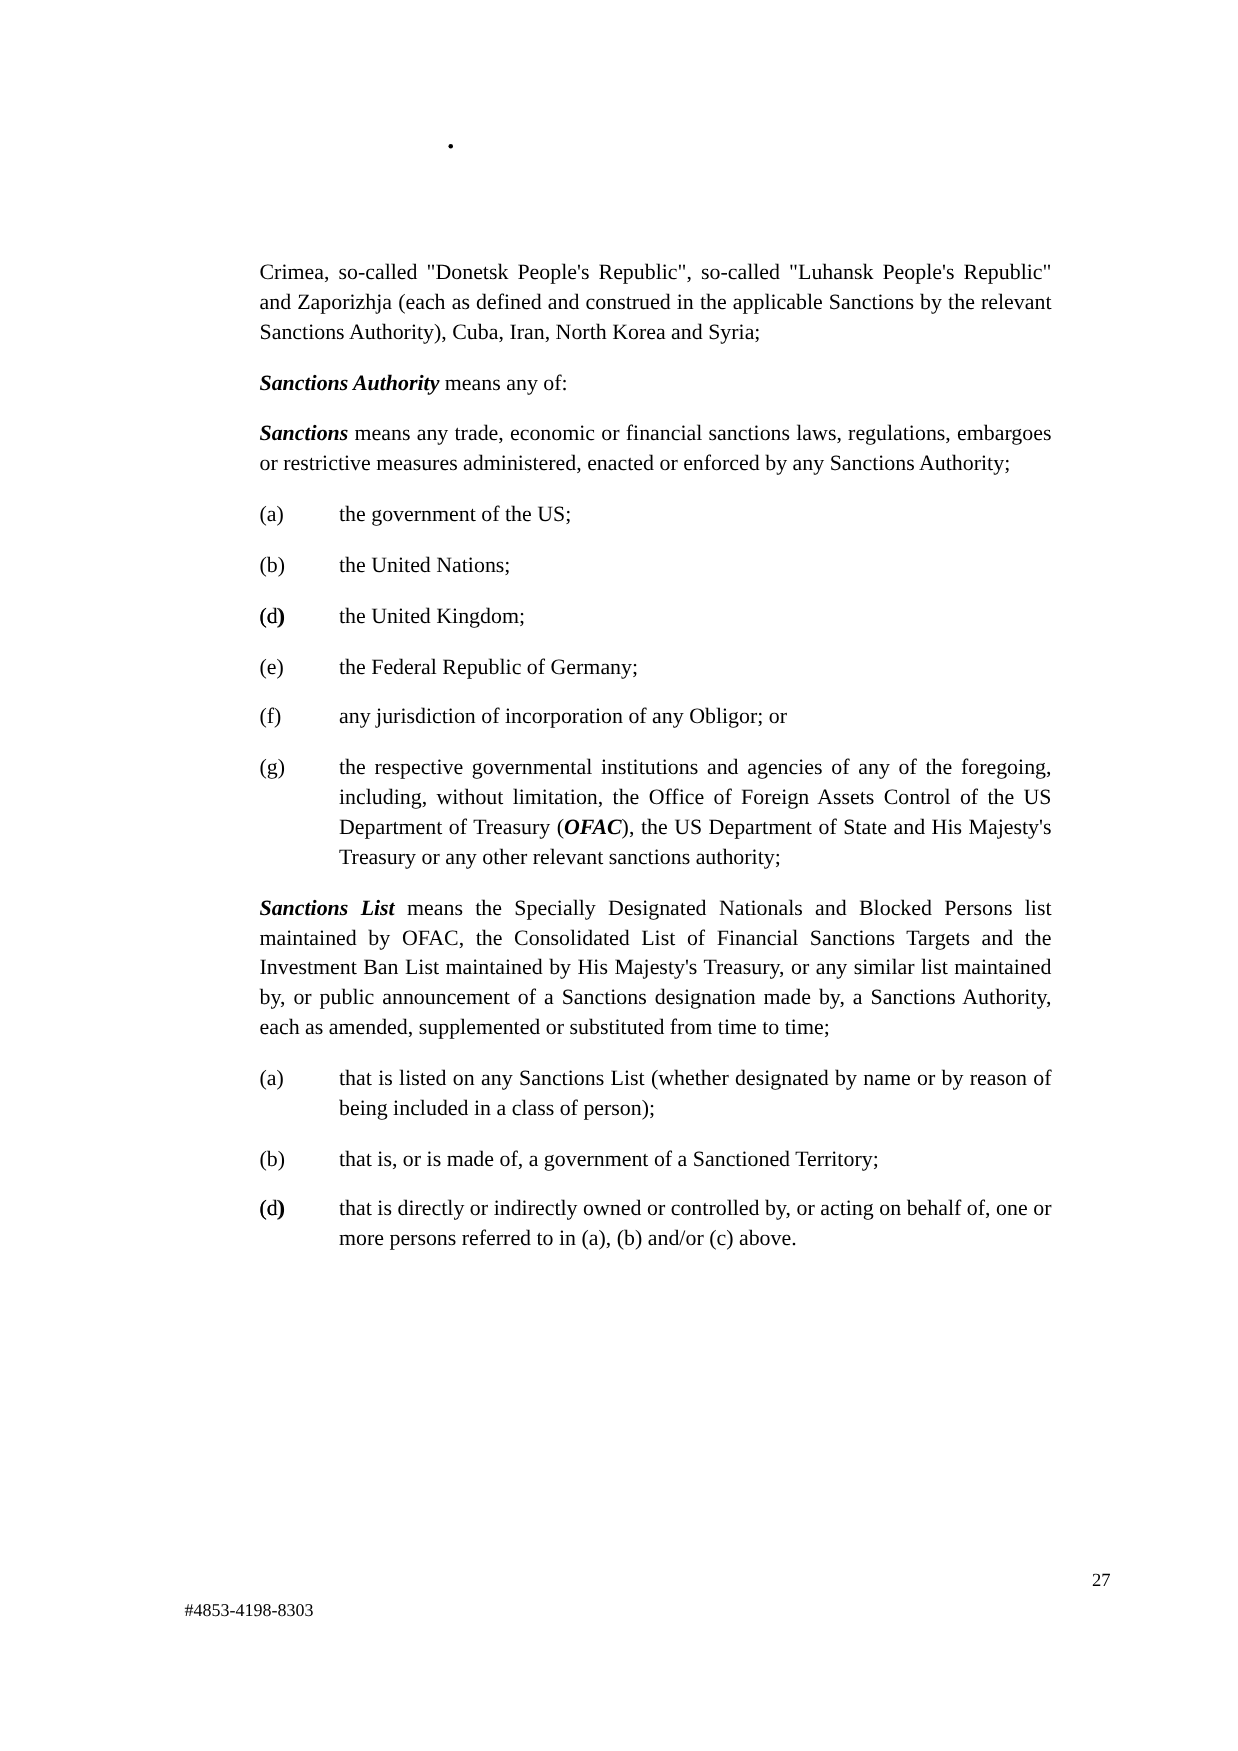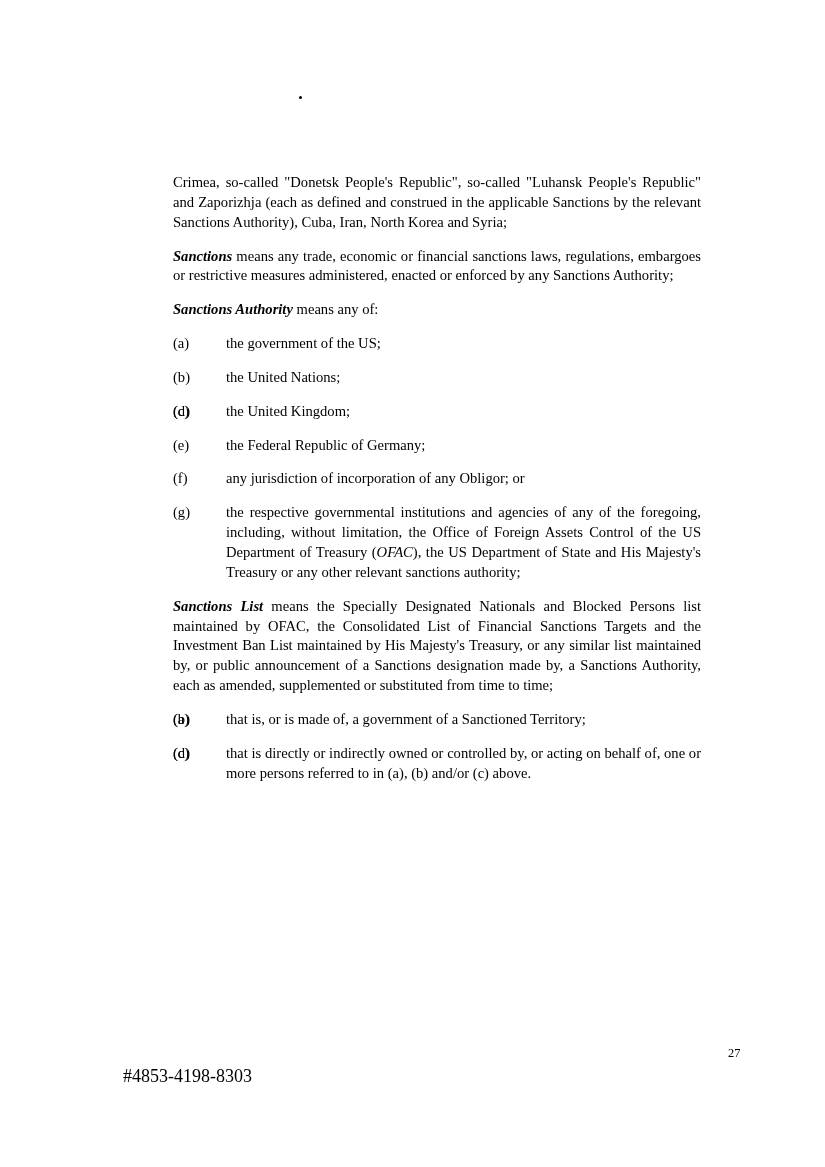--- a/index.html
+++ b/index.html
@@ -46,21 +46,21 @@
     hyphens: none;
   }
   p.para:last-child {
     margin-bottom: 0;
   }
   .term {
     font-weight: bold;
     font-style: italic;
   }
   .inline-bold-italic {
-    font-weight: normal;
+    font-weight: bold;
     font-style: italic;
   }
   .list-item {
     position: relative;
     margin: 0 0 14px 0;
     padding-left: 53px;
     font-size: 14.6px;
     line-height: 1.36;
     text-align: justify;
   }
@@ -68,21 +68,21 @@
     position: absolute;
     left: 0;
     top: 0;
     width: 40px;
     text-align: left;
   }
   .footer-left {
     position: absolute;
     left: 123px;
     top: 1066px;
-    font-size: 18px;
+    font-size: 12px;
     font-family: "Liberation Serif", serif;
   }
   .footer-page {
     position: absolute;
     left: 688px;
     top: 1046px;
     font-size: 12.4px;
     font-family: "Liberation Serif", serif;
     margin-left: 40px;
   }
@@ -91,23 +91,23 @@
 <body>
 
 <div class="page">
 
   <div class="top-dot"></div>
 
   <div class="content">
 
     <p class="para">Crimea, so-called "Donetsk People's Republic", so-called "Luhansk People's Republic" and Zaporizhja (each as defined and construed in the applicable Sanctions by the relevant Sanctions Authority), Cuba, Iran, North Korea and Syria;</p>
 
+    <p class="para"><span class="term">Sanctions Authority</span><span> means any of:</span></p>
+
     <p class="para"><span class="term">Sanctions</span><span> means any trade, economic or financial sanctions laws, regulations, embargoes or restrictive measures administered, enacted or enforced by any Sanctions Authority;</span></p>
-
-    <p class="para"><span class="term">Sanctions Authority</span><span> means any of:</span></p>
 
     <div class="list-item">
       <span class="marker">(a)</span>
       <span>the government of the US;</span>
     </div>
 
     <div class="list-item">
       <span class="marker">(b)</span>
       <span>the United Nations;</span>
     </div>
@@ -134,20 +134,21 @@
     <div class="list-item">
       <span class="marker">(g)</span>
       <span>the respective governmental institutions and agencies of any of the foregoing, including, without limitation, the Office of Foreign Assets Control of the US Department of Treasury (</span><span class="inline-bold-italic">OFAC</span><span>), the US Department of State and His Majesty's Treasury or any other relevant sanctions authority;</span>
     </div>
 
     <p class="para"><span class="term">Sanctions List</span><span> means the Specially Designated Nationals and Blocked Persons list maintained by OFAC, the Consolidated List of Financial Sanctions Targets and the Investment Ban List maintained by His Majesty's Treasury, or any similar list maintained by, or public announcement of a Sanctions designation made by, a Sanctions Authority, each as amended, supplemented or substituted from time to time;</span></p>
 
 
     <div class="list-item">
       <span class="marker">(a)</span>
+      <span>that is listed on any Sanctions List (whether designated by name or by reason of being included in a class of person);</span>
     </div>
 
     <div class="list-item">
       <span class="marker">(b)</span>
       <span>that is, or is made of, a government of a Sanctioned Territory;</span>
     </div>
 
     <div class="list-item">
       <span class="marker">(c)</span>
     </div>

